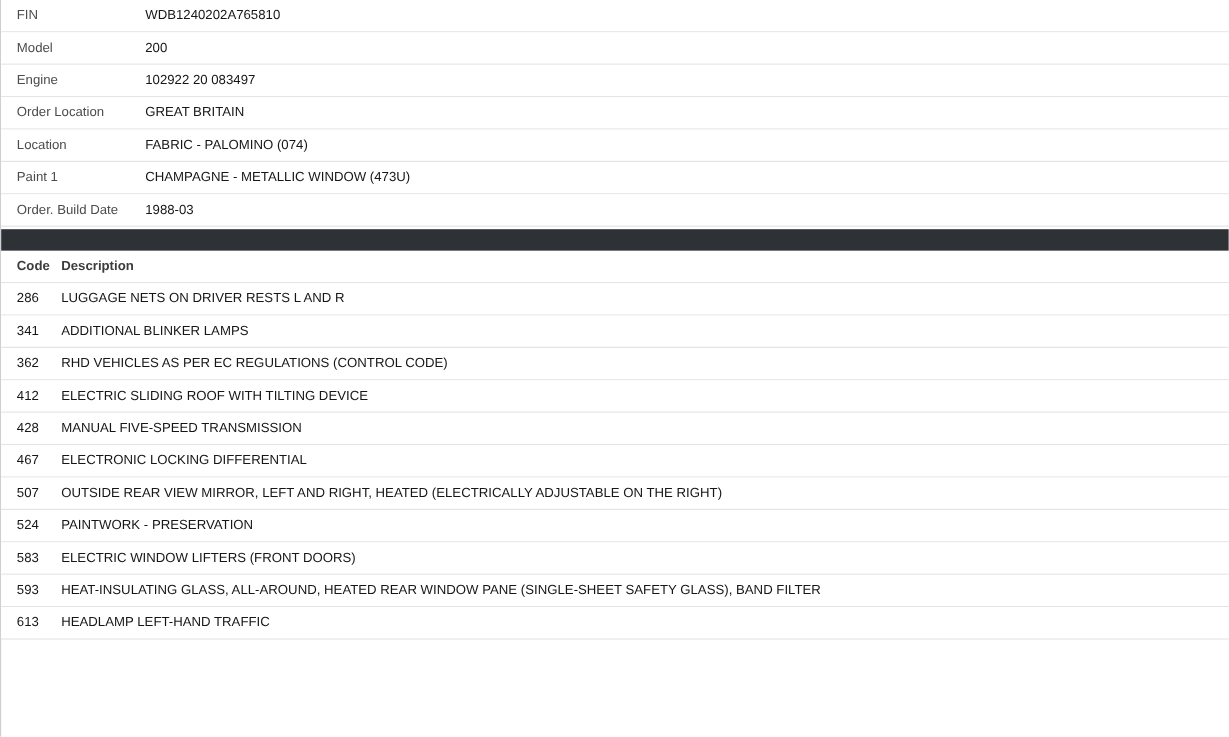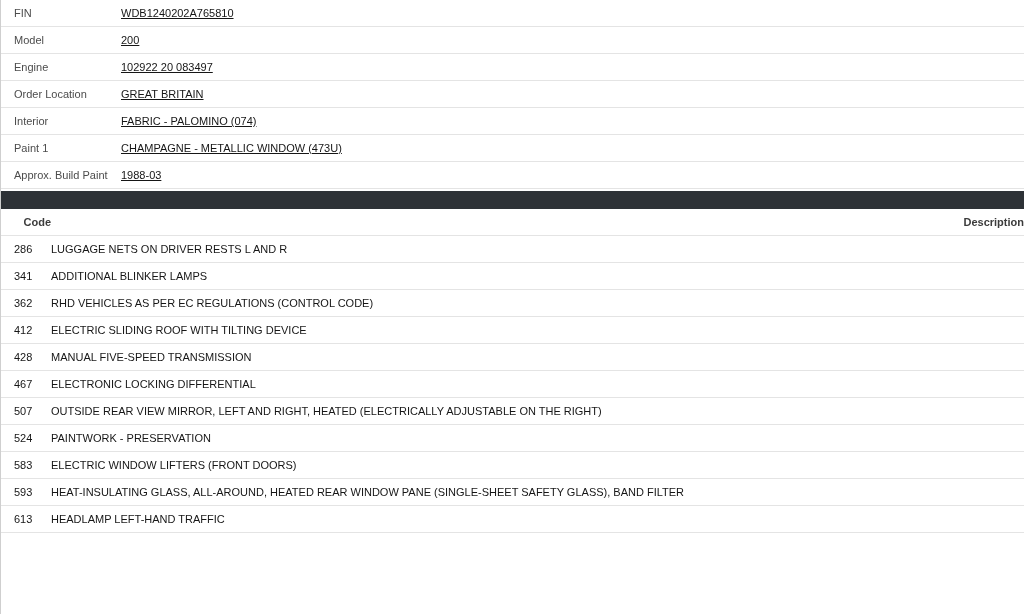--- a/index.html
+++ b/index.html
@@ -27,21 +27,20 @@
   }
   
   .label-cell{
     flex:0 0 120px;
     padding-left:13px;
     color:var(--label);
   }
   .value-cell{
     flex:1 1 auto;
     color:var(--value);
-    text-decoration:underline;
   }
   
   .section-bar{
     height:18px;
     margin-top:2px;
     background:var(--section-bar);
   }
   
   .code-cell{
     flex:0 0 50px;
@@ -51,21 +50,20 @@
   .desc-cell{
     flex:1 1 auto;
     color:var(--value);
     white-space:nowrap;
     overflow:hidden;
   }
   .header-row{border-bottom:1px solid var(--divider);}
   .header-cell{
     color:var(--header);
     font-weight:700;
-    text-align:right;
   }
 </style>
 </head>
 <body>
 
 <div class="page">
 
   <section id="vehicle-info">
       <div class="row">
         <span class="label-cell">FIN</span>
@@ -77,29 +75,29 @@
       </div>
       <div class="row">
         <span class="label-cell">Engine</span>
         <span class="value-cell">102922 20 083497</span>
       </div>
       <div class="row">
         <span class="label-cell">Order Location</span>
         <span class="value-cell">GREAT BRITAIN</span>
       </div>
       <div class="row">
-        <span class="label-cell">Interior</span>
+        <span class="label-cell">Location</span>
         <span class="value-cell">FABRIC - PALOMINO (074)</span>
       </div>
       <div class="row">
         <span class="label-cell">Paint 1</span>
         <span class="value-cell">CHAMPAGNE - METALLIC WINDOW (473U)</span>
       </div>
       <div class="row">
-        <span class="label-cell">Approx. Build Paint</span>
+        <span class="label-cell">Order. Build Date</span>
         <span class="value-cell">1988-03</span>
       </div>
     </section>
 
   <div class="section-bar"></div>
 
   <section>
     <div class="row header-row">
       <span class="code-cell header-cell">Code</span>
       <span class="desc-cell header-cell">Description</span>

